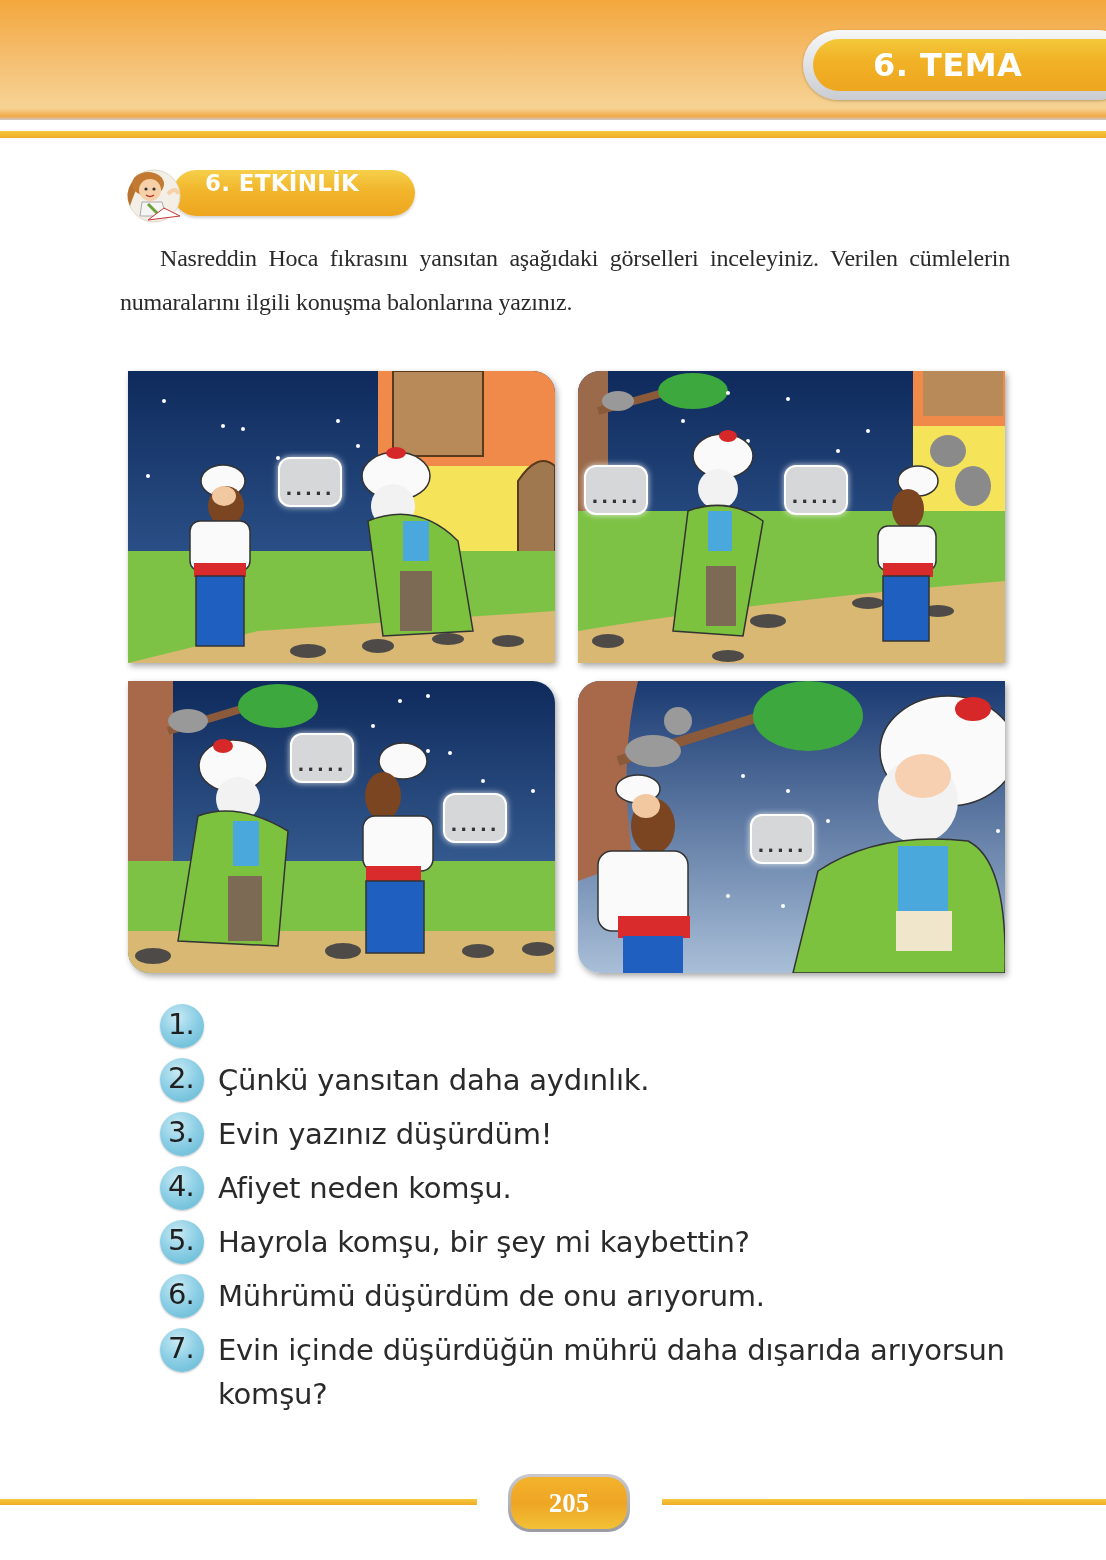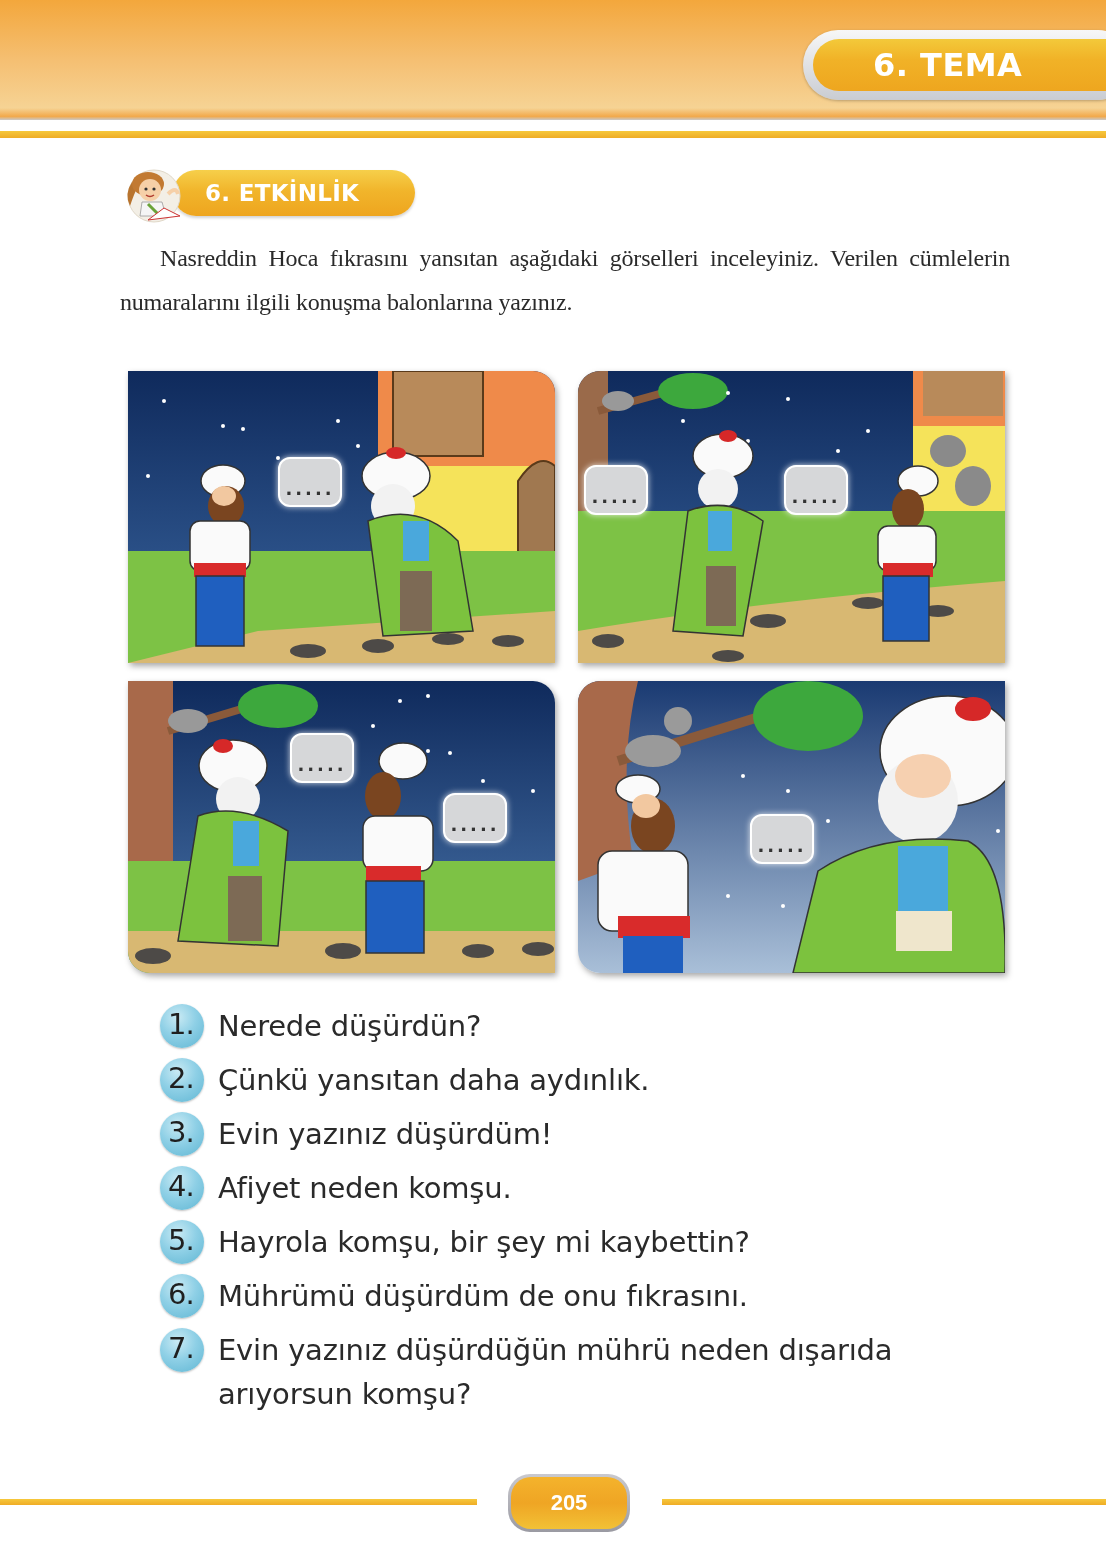--- a/index.html
+++ b/index.html
@@ -35,21 +35,21 @@
   }
   
   .etkinlik {
     position: absolute; left: 118px; top: 164px; height: 60px; width: 300px;
   }
   .etkinlik-pill {
     position: absolute; left: 55px; top: 6px; width: 242px; height: 46px;
     border-radius: 24px;
     background: linear-gradient(to bottom, #f6cf4a 0%, #f1b52b 45%, #eea51f 100%);
     box-shadow: 0 2px 3px rgba(0,0,0,.18);
-    display: flex; align-items: center; padding-left: 32px; box-sizing: border-box;
+    display: flex; padding-left: 32px; box-sizing: border-box;
   }
   .etkinlik-text {
     color: #ffffff; font-weight: bold; font-size: 23px; letter-spacing: 0.3px;
     font-family: "DejaVu Sans", sans-serif;
   }
   .mascot {
     position: absolute; left: 0; top: 0; width: 70px; height: 60px;
   }
   
   .instructions {
@@ -114,22 +114,22 @@
     border-radius: 22px;
     background: linear-gradient(to bottom, #c9c9cf, #9a9aa2);
     padding: 3px; box-sizing: border-box;
   }
   .page-badge-inner {
     width: 100%; height: 100%; border-radius: 20px;
     background: linear-gradient(to bottom, #f4b32c 0%, #efa524 50%, #f2c136 100%);
     display: flex; align-items: center; justify-content: center;
   }
   .page-num {
-    color: #ffffff; font-weight: bold; font-size: 22px;
-    font-family: Liberation Sans, sans-serif;
+    color: #ffffff; font-weight: bold; font-size: 27px;
+    font-family: Liberation Serif, serif;
   }
 </style>
 </head>
 <body>
 
 <div class="header-band"></div>
 <div class="header-line"></div>
 <div class="tema-badge">
   <div class="tema-badge-inner">
     <span class="tema-text">6. TEMA</span>
@@ -343,21 +343,20 @@
     <rect x="318" y="230" width="56" height="40" fill="#efe6cc"></rect>
   </svg>
   <div class="bubble" style="left:172px; top:133px;">.....</div>
 </div>
 
 <div class="sentences">
   <div class="sentence">
     <div class="num-circle">
         <span class="num-text">1.</span>
       </div>
-    <span class="sentence-text">Nerede düşürdün?</span>
   </div>
   <div class="sentence">
     <div class="num-circle">
         <span class="num-text">2.</span>
       </div>
     <span class="sentence-text">Çünkü yansıtan daha aydınlık.</span>
   </div>
   <div class="sentence">
     <div class="num-circle">
         <span class="num-text">3.</span>
@@ -373,27 +372,27 @@
   <div class="sentence">
     <div class="num-circle">
         <span class="num-text">5.</span>
       </div>
     <span class="sentence-text">Hayrola komşu, bir şey mi kaybettin?</span>
   </div>
   <div class="sentence">
     <div class="num-circle">
         <span class="num-text">6.</span>
       </div>
-    <span class="sentence-text">Mührümü düşürdüm de onu fıkrasını.</span>
+    <span class="sentence-text">Mührümü düşürdüm de onu arıyorum.</span>
   </div>
   <div class="sentence multi">
     <div class="num-circle">
         <span class="num-text">7.</span>
       </div>
-    <span class="sentence-text" style="width:790px;">Evin yazınız düşürdüğün mührü neden dışarıda arıyorsun komşu?</span>
+    <span class="sentence-text" style="width:790px;">Evin içinde düşürdüğün mührü daha dışarıda arıyorsun komşu?</span>
   </div>
 </div>
 
 <div class="footer-line" style="left:0; width:477px;"></div>
 <div class="footer-line" style="left:662px; width:444px;"></div>
 <div class="page-badge">
   <div class="page-badge-inner">
     <span class="page-num">205</span>
   </div>
 </div>

